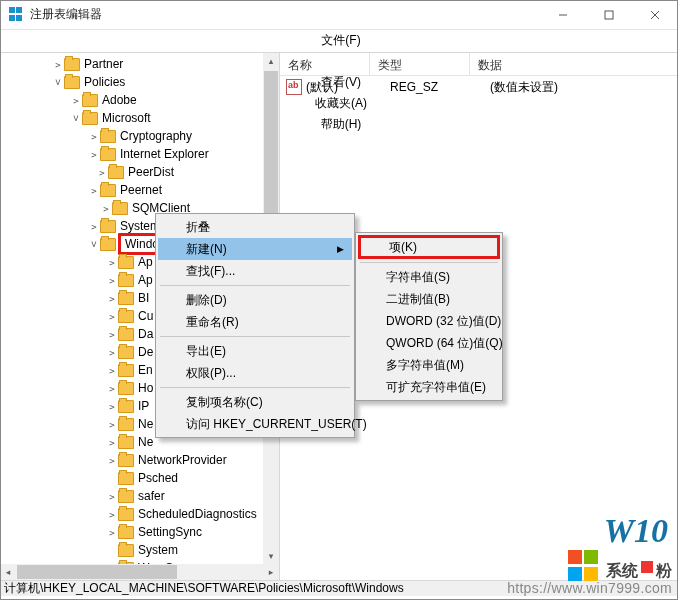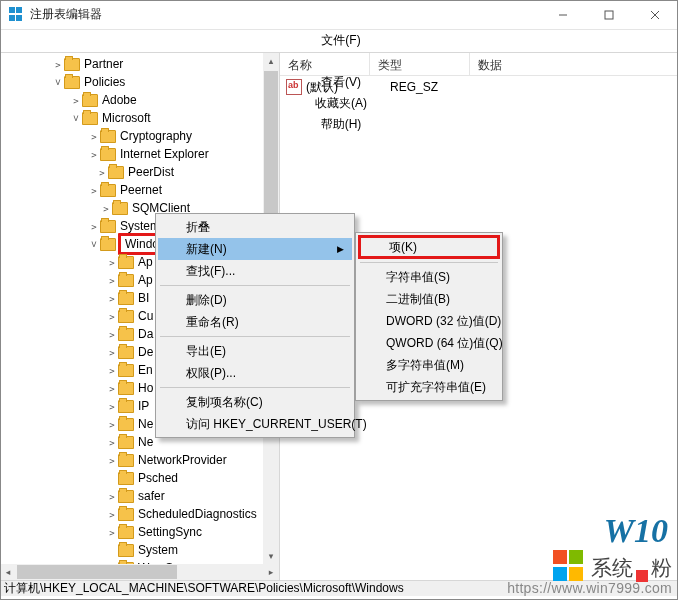--- a/index.html
+++ b/index.html
@@ -102,21 +102,21 @@
   .sb-btn { width:16px; height:16px; background:#f0f0f0; display:flex; align-items:center; justify-content:center; color:#606060; font-size:9px; }
   .thumb-v { position:absolute; left:1px; right:1px; top:18px; height:160px; background:#c8c8c8; border-radius:0; }
   .thumb-h { height:14px; background:#c8c8c8; flex:0 0 160px; margin-left:1px; }
   .hscroll .track { flex:1; }
   
   .statusbar { height:16px; background:#f0f0f0; display:flex; align-items:center; padding-left:4px; font-size:12px; border-top:1px solid #d7d7d7; }
   
   .watermark { position:absolute; right:6px; bottom:18px; display:flex; align-items:flex-end; gap:6px; z-index:200; background:rgba(255,255,255,0.0); }
   .ms-logo { width:32px; height:32px; display:flex; flex-wrap:wrap; gap:2px; }
   .ms-logo div{ width:14px; height:14px; }
-  .wm-txt { font-size:21px; color:#444; font-weight:400; display:flex; align-items:flex-end; gap:2px; }
+  .wm-txt { font-size:16px; color:#444; font-weight:700; display:flex; align-items:flex-start; gap:2px; }
   .wm-red { width:12px; height:12px; background:#e33; display:inline-block; transform:rotate(0deg); margin:0 1px; }
   .wm-sub { position:absolute; right:6px; bottom:4px; font-size:14px; color:#888; z-index:200; letter-spacing:0.3px;}
   .wm-big { position:absolute; right:10px; bottom:50px; font-size:34px; font-style:italic; font-weight:700; color:#0a6aa0; z-index:40; font-family:"Times New Roman",serif; opacity:0.95;}
 </style>
 </head>
 <body>
 
 <div class="outer-border"></div>
 
 <div class="titlebar">
@@ -326,20 +326,21 @@
     <div class="list-header">
       <div class="col name">名称</div>
       <div class="col type">类型</div>
       <div class="col data">数据</div>
     </div>
     <div class="list-body">
       <div class="list-row">
         <span class="val-icon"></span>
         <span class="cell name">(默认)</span>
         <span class="cell type">REG_SZ</span>
+        <span class="cell data">(数值未设置)</span>
       </div>
     </div>
   </div>
 </div>
 
 <div class="statusbar">
   <span>计算机\HKEY_LOCAL_MACHINE\SOFTWARE\Policies\Microsoft\Windows</span>
 </div>
 
 <div class="ctx" id="ctx1">

